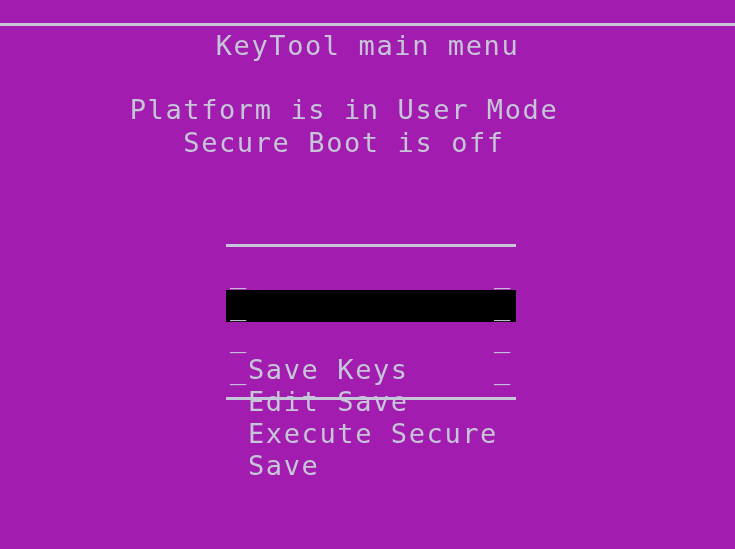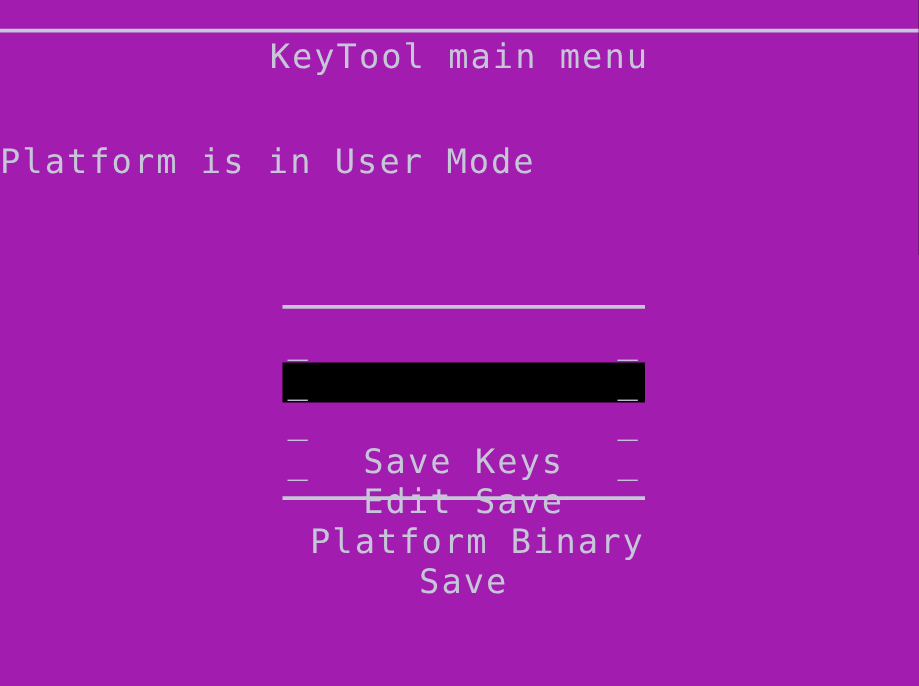--- a/index.html
+++ b/index.html
@@ -44,22 +44,21 @@
     font-size: 27px;
     line-height: 32px;
     letter-spacing: 1.6px;
     white-space: pre;
   }
   .status-block {
     position: absolute;
     left: 0;
     top: 93px;
     width: 688px;
-    text-align: left;
-    margin-top: 20px;
+    text-align: center;
   }
   .status-line {
     color: #c6c6d8;
     font-size: 27px;
     line-height: 33px;
     letter-spacing: 1.6px;
     white-space: pre;
   }
 
   
@@ -100,21 +99,20 @@
     width: 22px;
     text-align: center;
     color: #c6c6d8;
     font-size: 27px;
     line-height: 32px;
   }
   .menu-row .gutter.left  { left: 2px; }
   .menu-row .gutter.right { right: 2px; }
   .menu-row .row-label {
     display: block;
-    text-align: center;
     padding: 0 22px;
     color: inherit;
     font-size: 27px;
     line-height: 32px;
     letter-spacing: 1.6px;
     white-space: pre;
   }
 </style>
 </head>
 <body>
@@ -122,20 +120,21 @@
 <div id="screen">
 
   <div class="top-rule"></div>
 
   <div class="header-block">
     <div class="title-line">KeyTool main menu</div>
   </div>
 
   <div class="status-block">
     <div class="status-line">Platform is in User Mode</div>
+    <div class="status-line">Secure Boot is off</div>
   </div>
 
   <div class="menu-panel">
     <div class="menu-rule top"></div>
 
     <div class="menu-list">
 
       <div class="menu-row">
         <span class="gutter left">_</span>
         <span class="row-label">Save Keys</span>
@@ -143,21 +142,21 @@
       </div>
 
       <div class="menu-row selected">
         <span class="gutter left">_</span>
         <span class="row-label">Edit Save</span>
         <span class="gutter right">_</span>
       </div>
 
       <div class="menu-row">
         <span class="gutter left">_</span>
-        <span class="row-label">Platform Binary</span>
+        <span class="row-label">Execute Secure</span>
         <span class="gutter right">_</span>
       </div>
 
       <div class="menu-row">
         <span class="gutter left">_</span>
         <span class="row-label">Save</span>
         <span class="gutter right">_</span>
       </div>
 
     </div>

